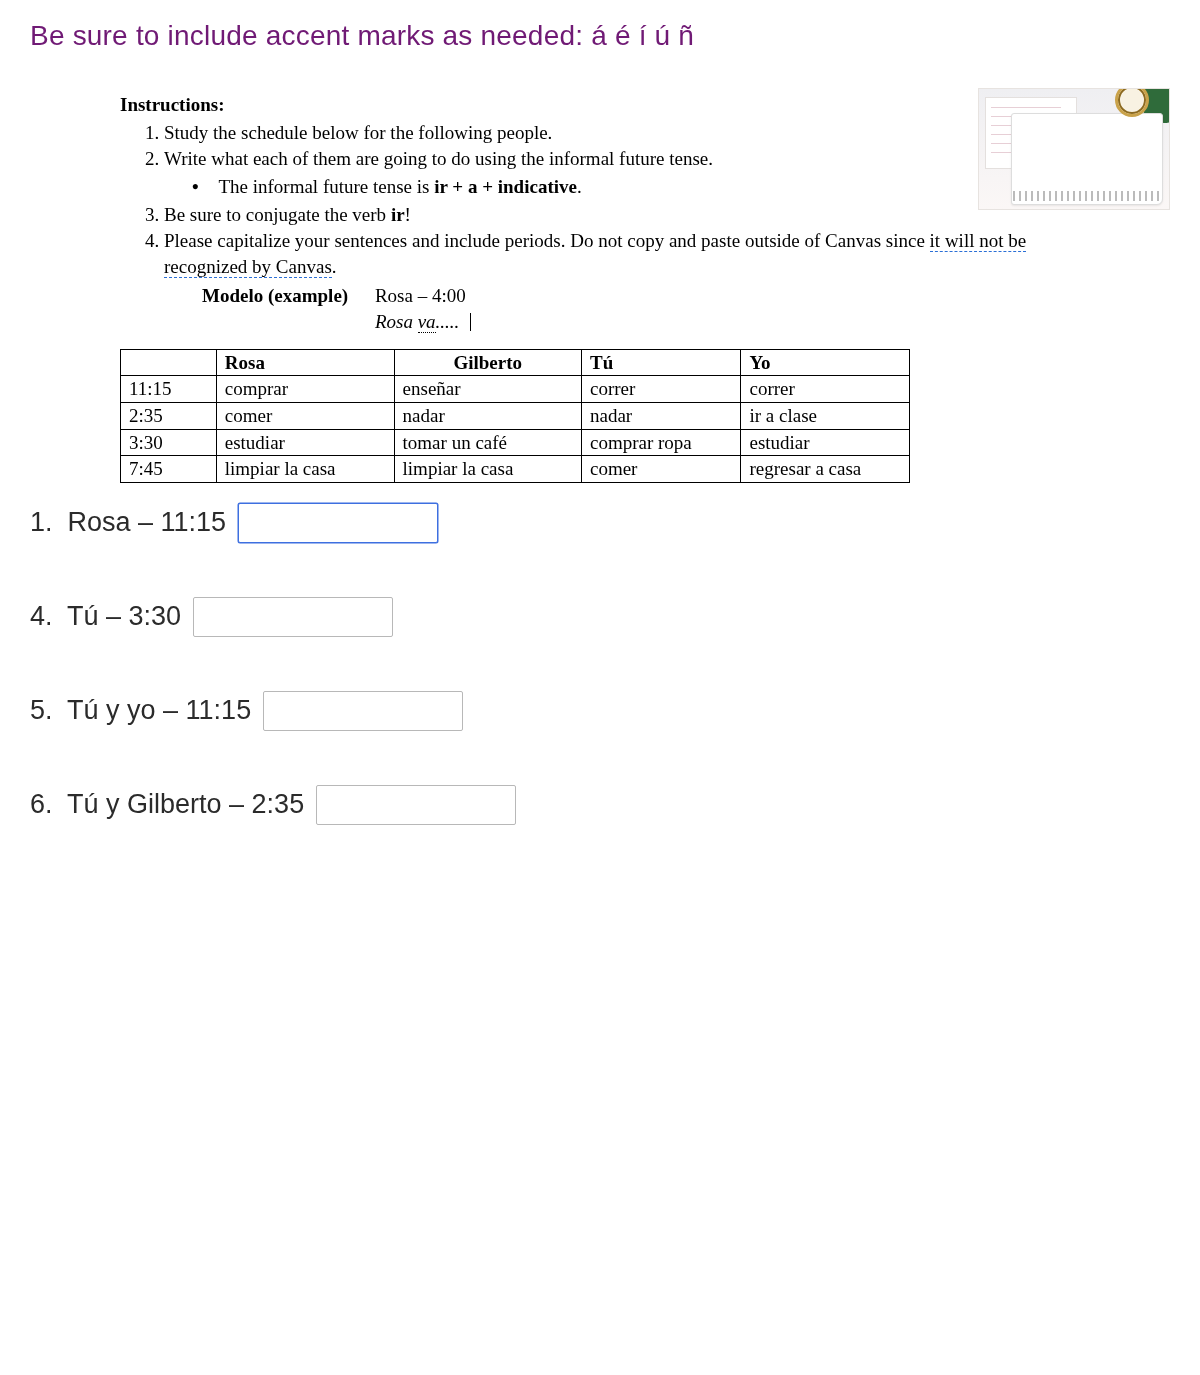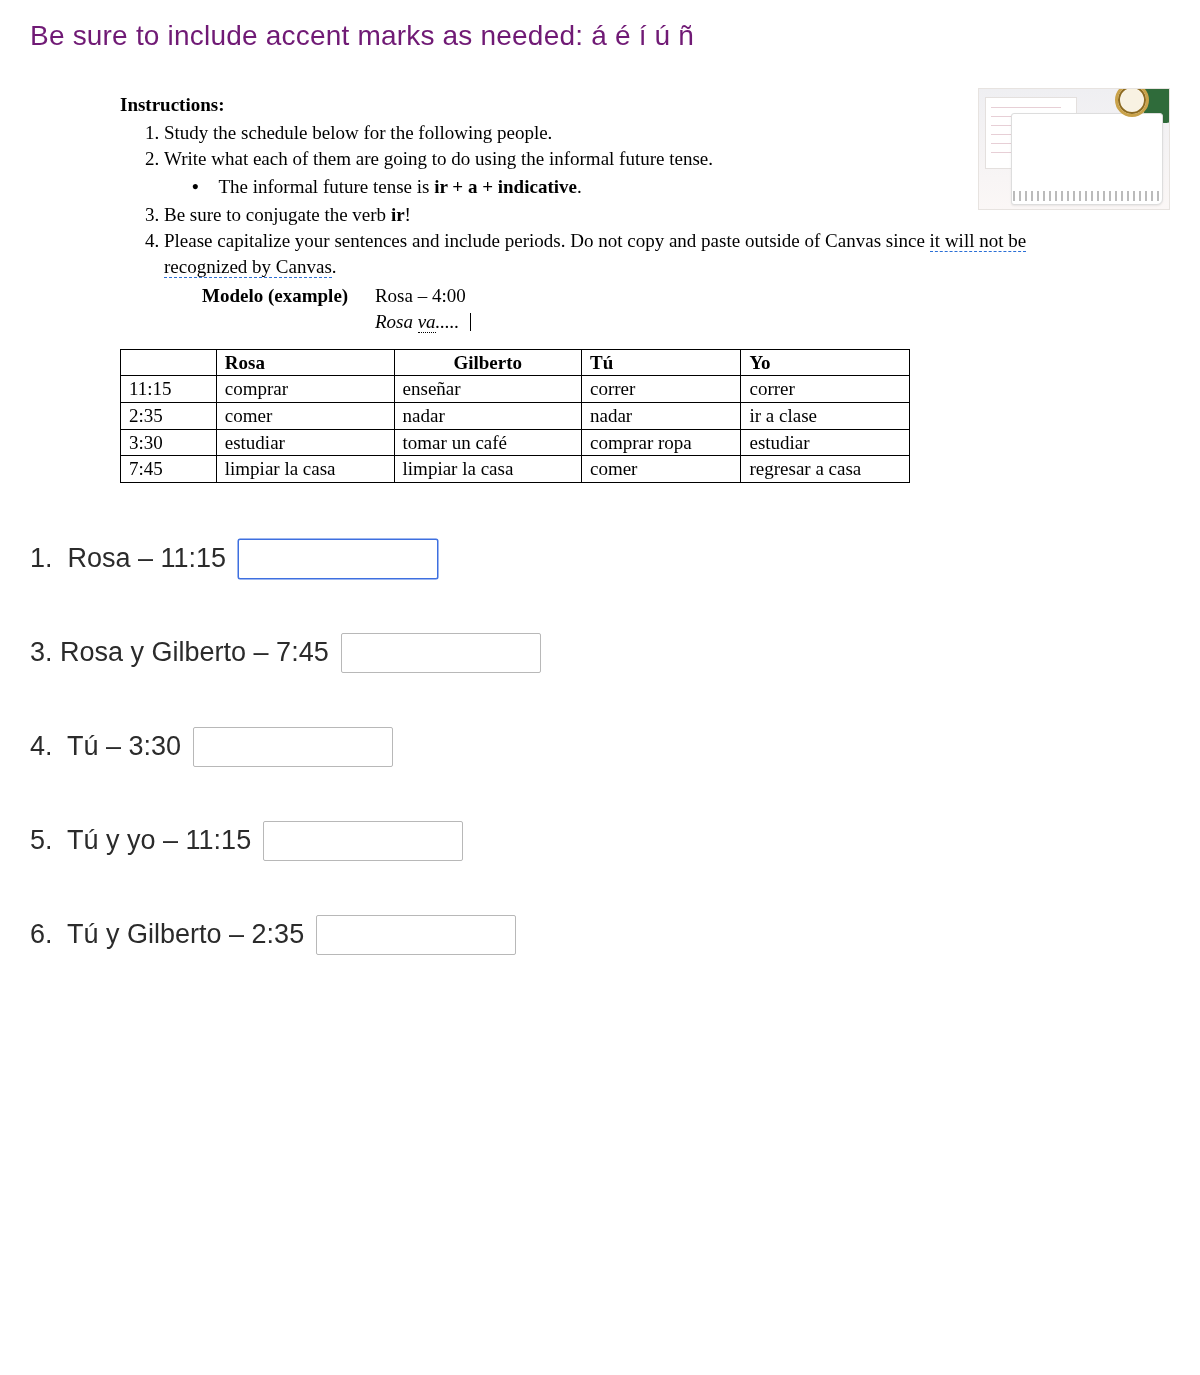--- a/index.html
+++ b/index.html
@@ -133,21 +133,21 @@
     border:3px solid #c9a24a; border-radius:50%; background:#f8f2e2;
     box-shadow: inset 0 0 0 2px #8c6a20;
   }
   .planner .plant {
     position:absolute; top:-16px; right:-20px; width:50px; height:50px;
     background:#2f6b3a; border-radius:50%;
   }
 
   
   .questions {
-    margin-top: 56px;
+    margin-top: 20px;
     font-family: "Helvetica Neue", Helvetica, Arial, sans-serif;
   }
   .qrow {
     display: flex;
     align-items: center;
     gap: 12px;
     margin-bottom: 54px;
   }
   .qlabel {
     font-size: 27px;
@@ -261,24 +261,20 @@
   </tbody>
     </table>
 </div>
 
 <div class="questions">
   <div class="qrow">
     <span class="qlabel">1.  Rosa – 11:15</span>
     <input class="answer-box focused" style="">
   </div>
   <div class="qrow">
-    <span class="qlabel">3. Rosa y Gilberto – 7:45</span>
-    <input class="answer-box" style="">
-  </div>
-  <div class="qrow">
     <span class="qlabel">4.  Tú – 3:30</span>
     <input class="answer-box" style="">
   </div>
   <div class="qrow">
     <span class="qlabel">5.  Tú y yo – 11:15</span>
     <input class="answer-box" style="">
   </div>
   <div class="qrow" style="margin-bottom:10px;">
     <span class="qlabel">6.  Tú y Gilberto – 2:35</span>
     <input class="answer-box" style="">

